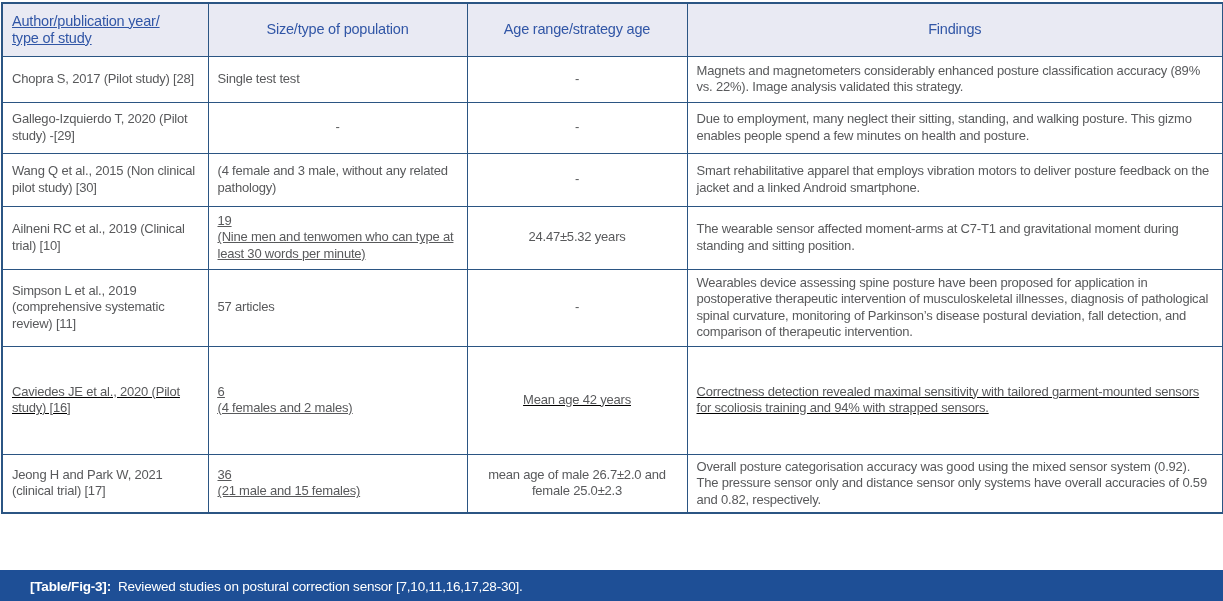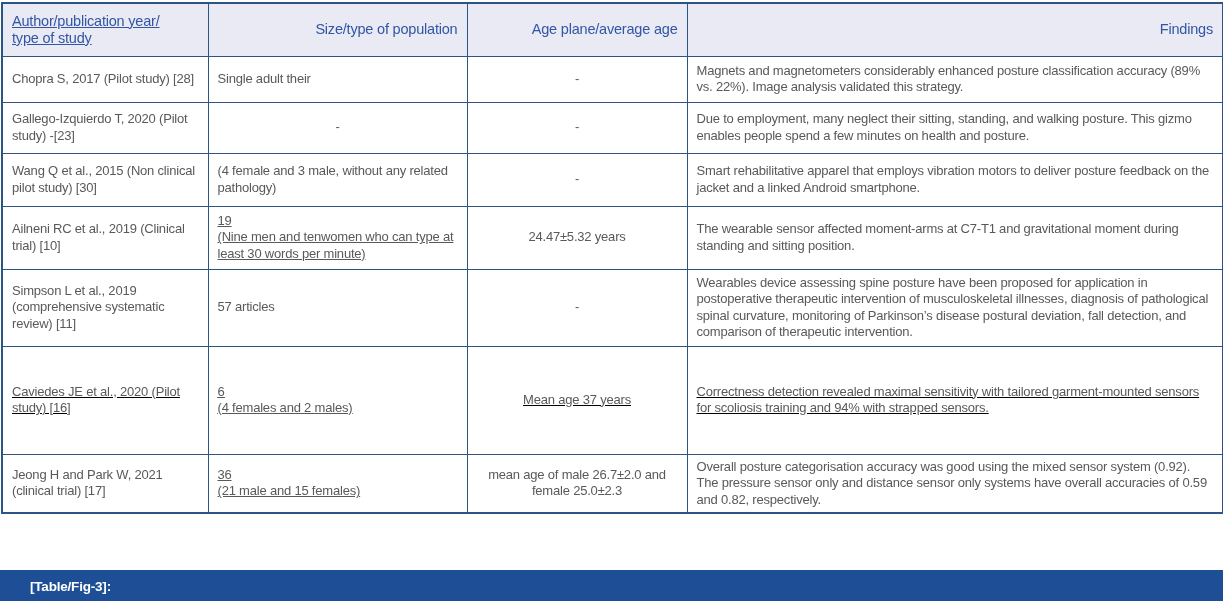--- a/index.html
+++ b/index.html
@@ -27,21 +27,21 @@
     padding: 4px 9px;
     letter-spacing: -0.2px;
     overflow: hidden;
   }
   .study-table thead tr { height: 53px; }
   .study-table th {
     background: #e9eaf3;
     color: #3156a6;
     font-size: 14.5px;
     font-weight: normal;
-    text-align: right;
+    text-align: center;
     line-height: 17px;
   }
   .study-table th.left { text-align: left; }
   .study-table td {
     color: #58595b;
     font-size: 13px;
     line-height: 16.5px;
     text-align: left;
   }
   .study-table td.center { text-align: center; }
@@ -79,33 +79,33 @@
       <col style="width:206px">
       <col style="width:259px">
       <col style="width:220px">
       <col style="width:536px">
     </colgroup>
     <thead>
       <tr>
         <th class="left pre">Author/publication year/
 type of study</th>
         <th>Size/type of population</th>
-        <th>Age plane/average age</th>
+        <th>Age range/strategy age</th>
         <th>Findings</th>
       </tr>
     </thead>
     <tbody>
       <tr>
         <td>Chopra S, 2017 (Pilot study) [28]</td>
-        <td>Single adult their</td>
+        <td>Single test test</td>
         <td class="center">-</td>
         <td>Magnets and magnetometers considerably enhanced posture classification accuracy (89% vs. 22%). Image analysis validated this strategy.</td>
       </tr>
       <tr>
-        <td>Gallego-Izquierdo T, 2020 (Pilot study) -[23]</td>
+        <td>Gallego-Izquierdo T, 2020 (Pilot study) -[29]</td>
         <td class="center">-</td>
         <td class="center">-</td>
         <td>Due to employment, many neglect their sitting, standing, and walking posture. This gizmo enables people spend a few minutes on health and posture.</td>
       </tr>
       <tr>
         <td>Wang Q et al., 2015 (Non clinical pilot study) [30]</td>
         <td>(4 female and 3 male, without any related pathology)</td>
         <td class="center">-</td>
         <td>Smart rehabilitative apparel that employs vibration motors to deliver posture feedback on the jacket and a linked Android smartphone.</td>
       </tr>
@@ -119,30 +119,31 @@
       <tr>
         <td>Simpson L et al., 2019 (comprehensive systematic review) [11]</td>
         <td>57 articles</td>
         <td class="center">-</td>
         <td>Wearables device assessing spine posture have been proposed for application in postoperative therapeutic intervention of musculoskeletal illnesses, diagnosis of pathological spinal curvature, monitoring of Parkinson’s disease postural deviation, fall detection, and comparison of therapeutic intervention.</td>
       </tr>
       <tr>
         <td>Caviedes JE et al., 2020 (Pilot study) [16]</td>
         <td class="pre">6
 (4 females and 2 males)</td>
-        <td class="center">Mean age 37 years</td>
+        <td class="center">Mean age 42 years</td>
         <td>Correctness detection revealed maximal sensitivity with tailored garment-mounted sensors for scoliosis training and 94% with strapped sensors.</td>
       </tr>
       <tr>
         <td>Jeong H and Park W, 2021 (clinical trial) [17]</td>
         <td class="pre">36
 (21 male and 15 females)</td>
         <td class="center">mean age of male 26.7±2.0 and female 25.0±2.3</td>
         <td>Overall posture categorisation accuracy was good using the mixed sensor system (0.92). The pressure sensor only and distance sensor only systems have overall accuracies of 0.59 and 0.82, respectively.</td>
       </tr>
     </tbody>
   </table>
 
   <div class="caption-bar">
     <span class="label">[Table/Fig-3]:</span>
+    <span class="text">Reviewed studies on postural correction sensor [7,10,11,16,17,28-30].</span>
   </div>
 
 </div>
 
 </body></html>

